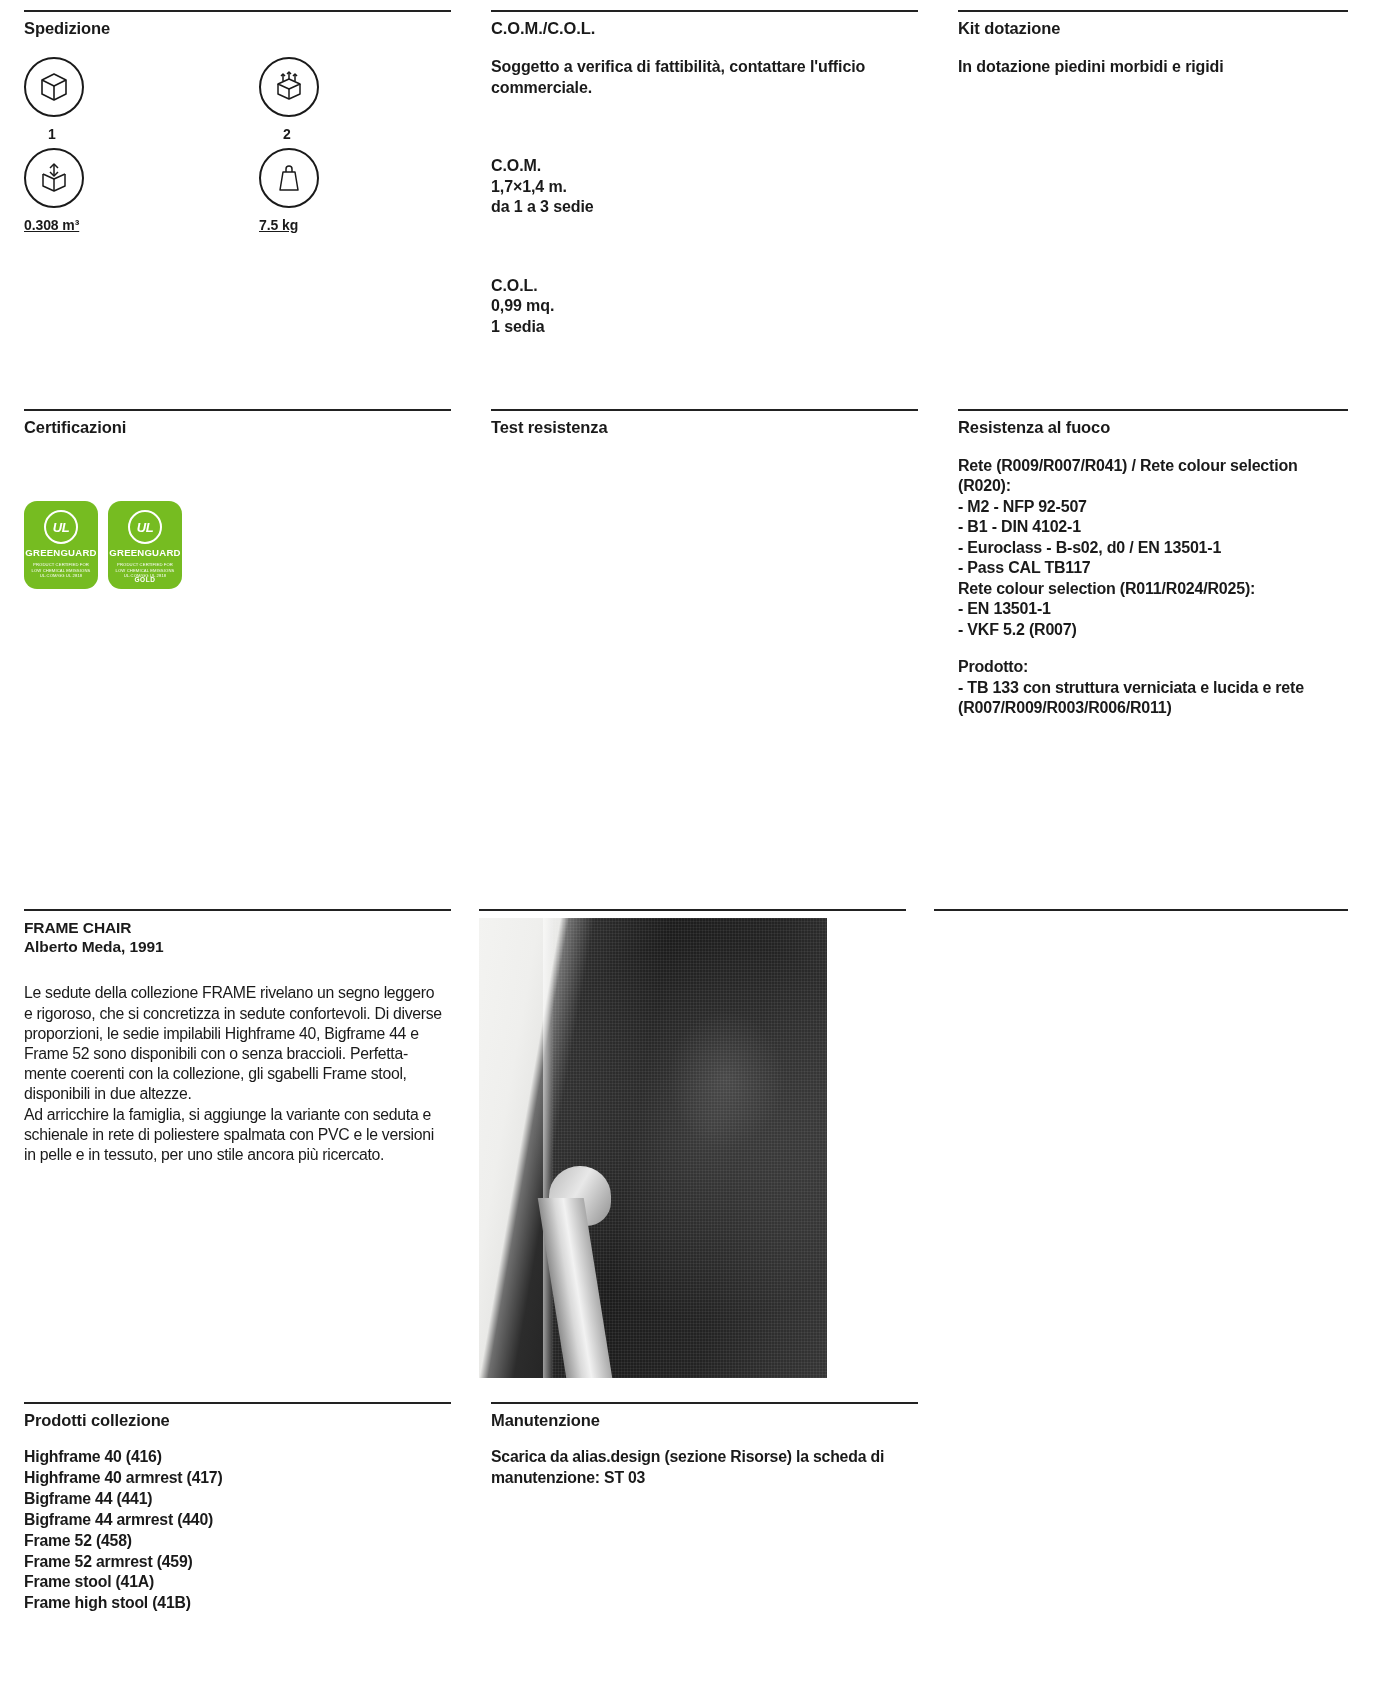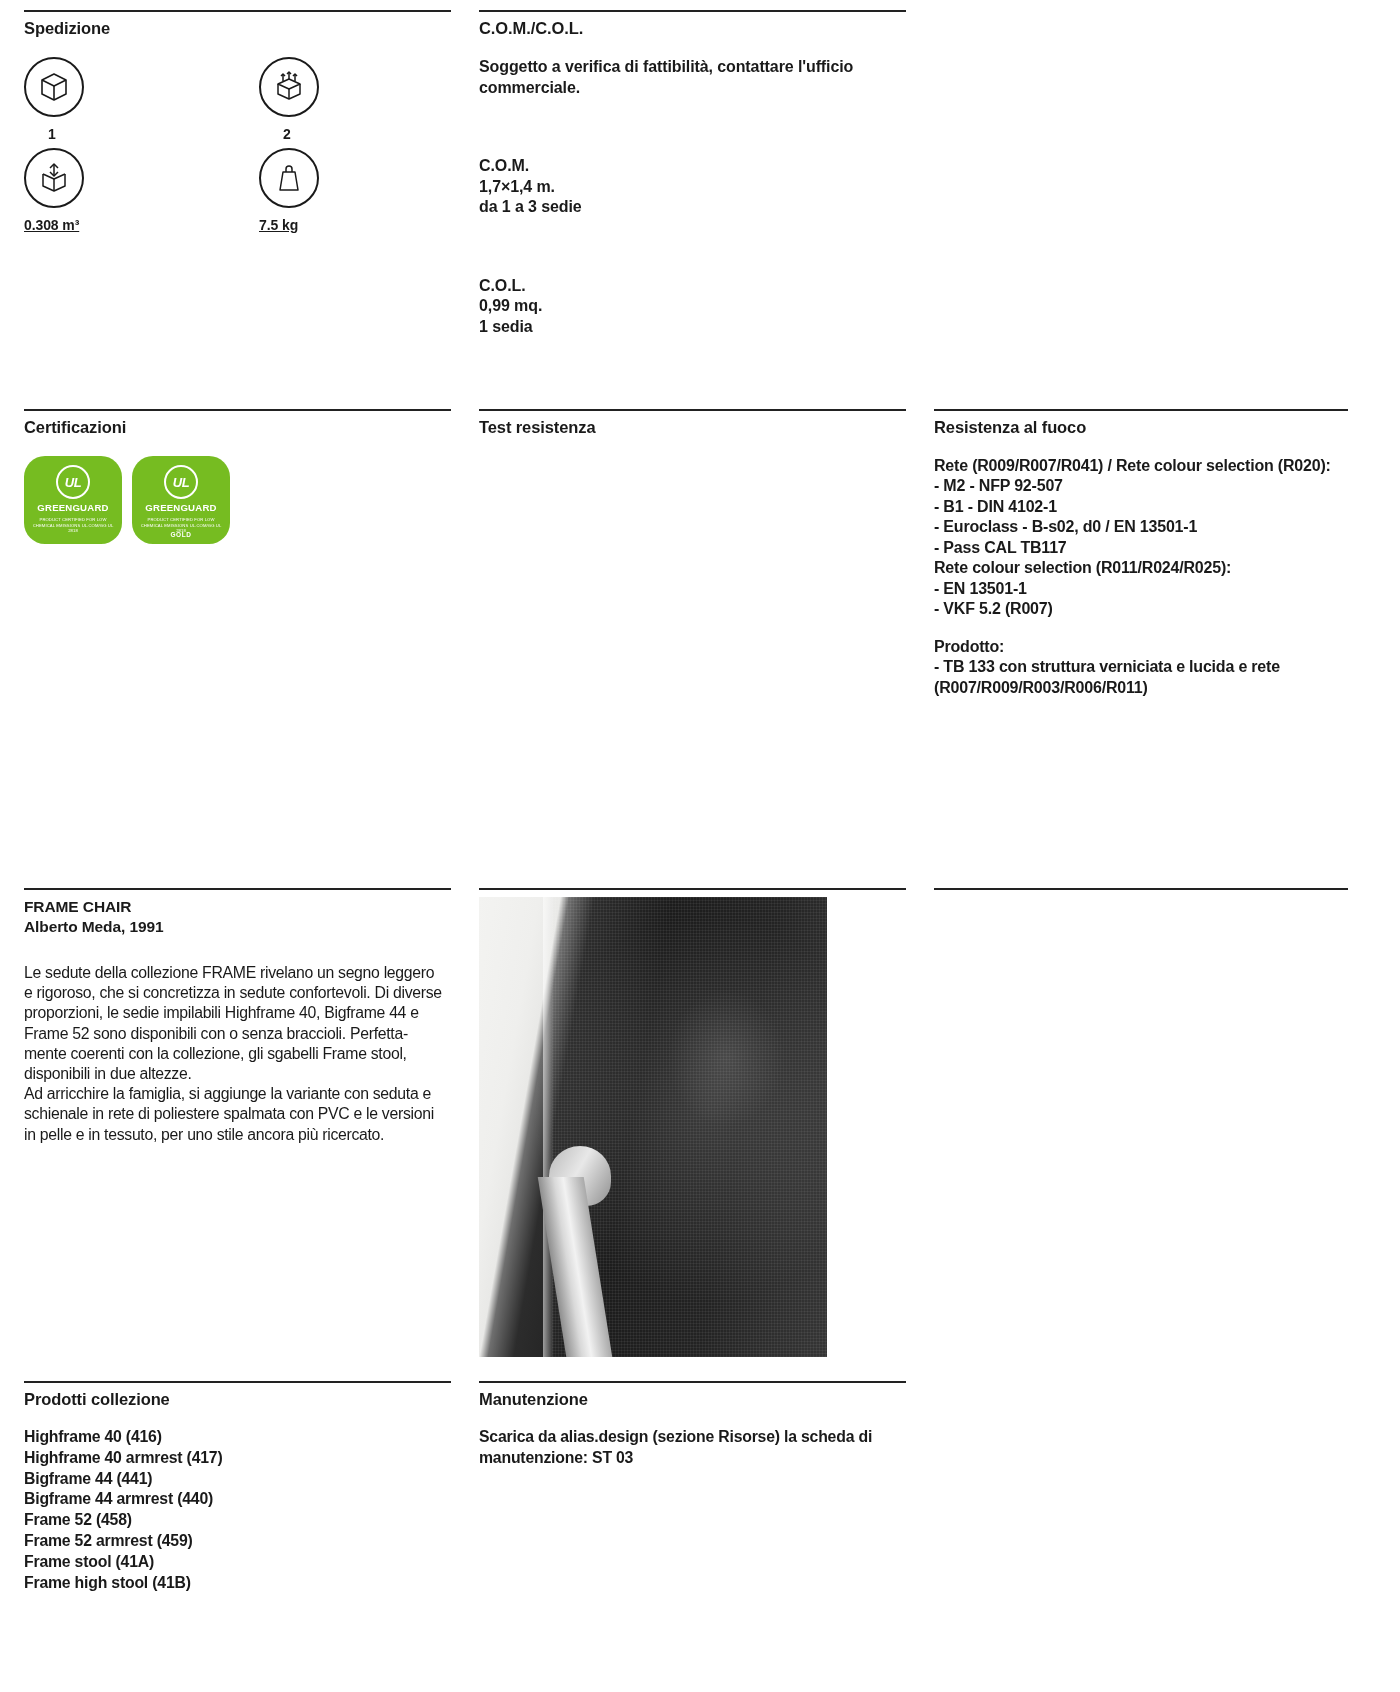--- a/index.html
+++ b/index.html
@@ -18,21 +18,21 @@
   .page {
     width: 1400px;
     padding: 0 24px;
     position: relative;
   }
 
   
   .grid3 {
     display: grid;
     grid-template-columns: 455px 455px 1fr;
-    column-gap: 0;
+    column-gap: 12px;
   }
   .col {
     padding-right: 28px;
   }
   .rule {
     border-top: 2px solid #222;
     height: 0;
   }
   .sec-title {
     font-size: 16.5px;
@@ -93,30 +93,31 @@
 
   
   #block-certs { margin-top: 72px; }
 
   .badges {
     display: flex;
     gap: 10px;
     margin-top: 18px;
   }
   .badge {
-    width: 98px;
+    width: 74px;
     height: 88px;
-    border-radius: 21px;
+    border-radius: 13px;
     background: #76bc21;
     color: #fff;
     display: flex;
     flex-direction: column;
     align-items: center;
     padding-top: 9px;
     position: relative;
+    margin-top: 45px;
   }
   .badge .ul {
     width: 34px;
     height: 34px;
     border-radius: 50%;
     border: 2.4px solid #fff;
     display: flex;
     align-items: center;
     justify-content: center;
     font-size: 13px;
@@ -325,20 +326,25 @@
         <div class="spacer-60"></div>
         <div class="sub-head">C.O.M.</div>
         <div class="sub-head" style="white-space:pre-line;">1,7×1,4 m.
 da  1 a 3 sedie</div>
         <div class="spacer-60"></div>
         <div class="sub-head">C.O.L.</div>
         <div class="sub-head" style="white-space:pre-line;">0,99 mq.
 1 sedia</div>
       </div>
 
+      <div class="col">
+        <div class="rule"></div>
+        <h2 class="sec-title">Kit dotazione</h2>
+        <p class="body-text">In dotazione piedini morbidi e rigidi</p>
+      </div>
     </div>
   </section>
 
   <section id="block-certs">
     <div class="grid3">
       <div class="col">
         <div class="rule"></div>
         <h2 class="sec-title">Certificazioni</h2>
         <div class="badges">
           <div class="badge">

